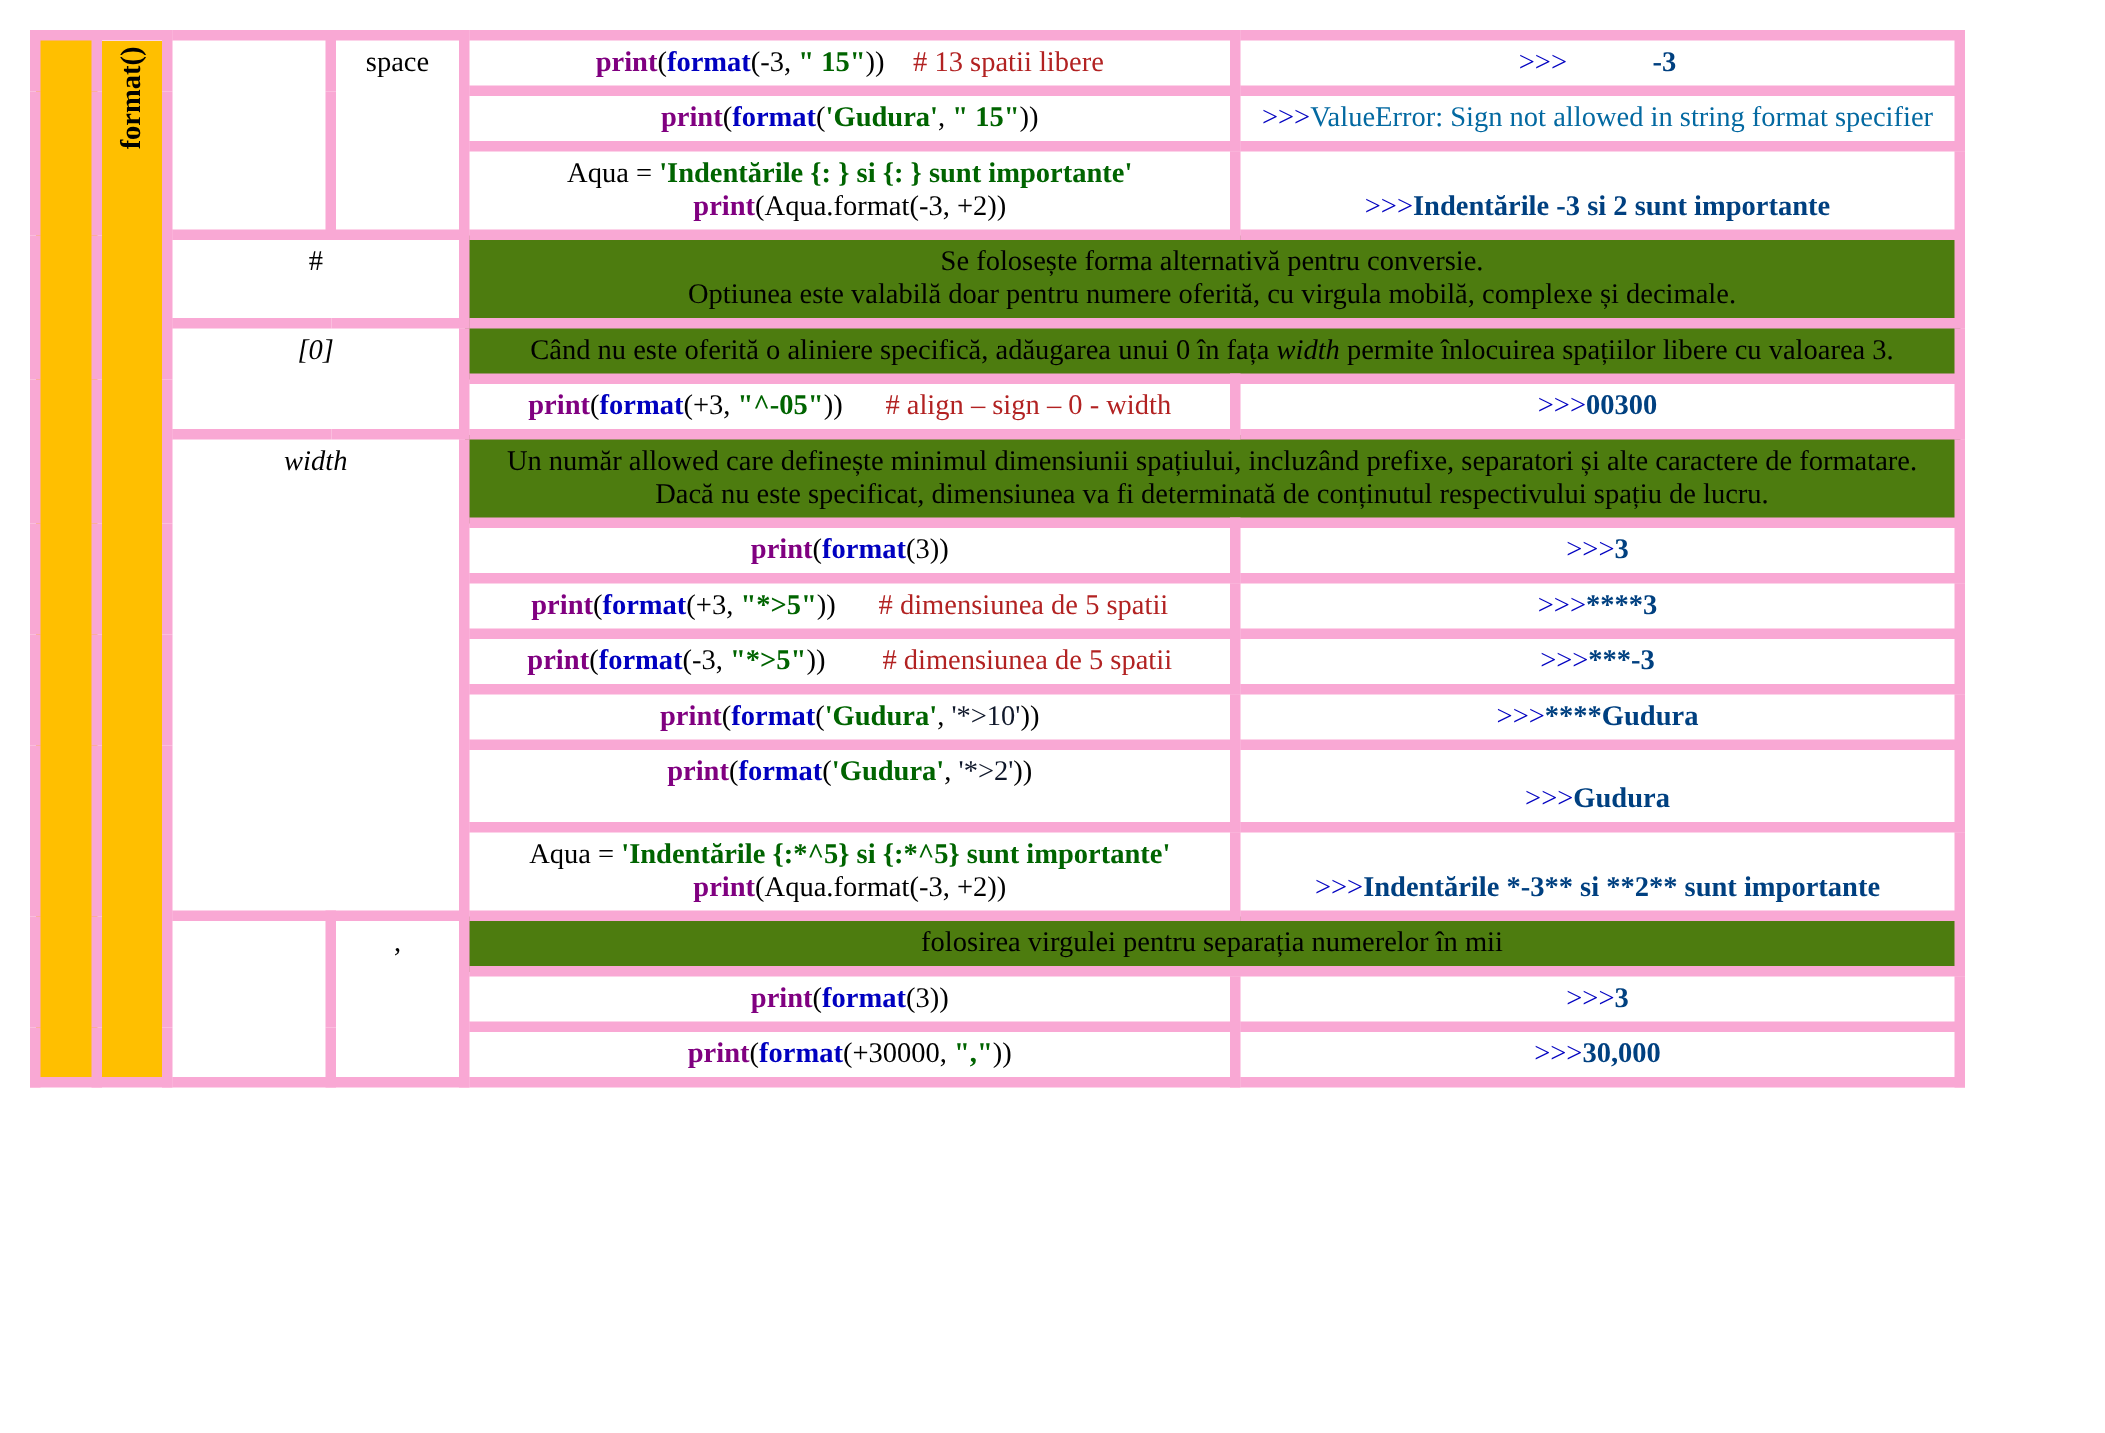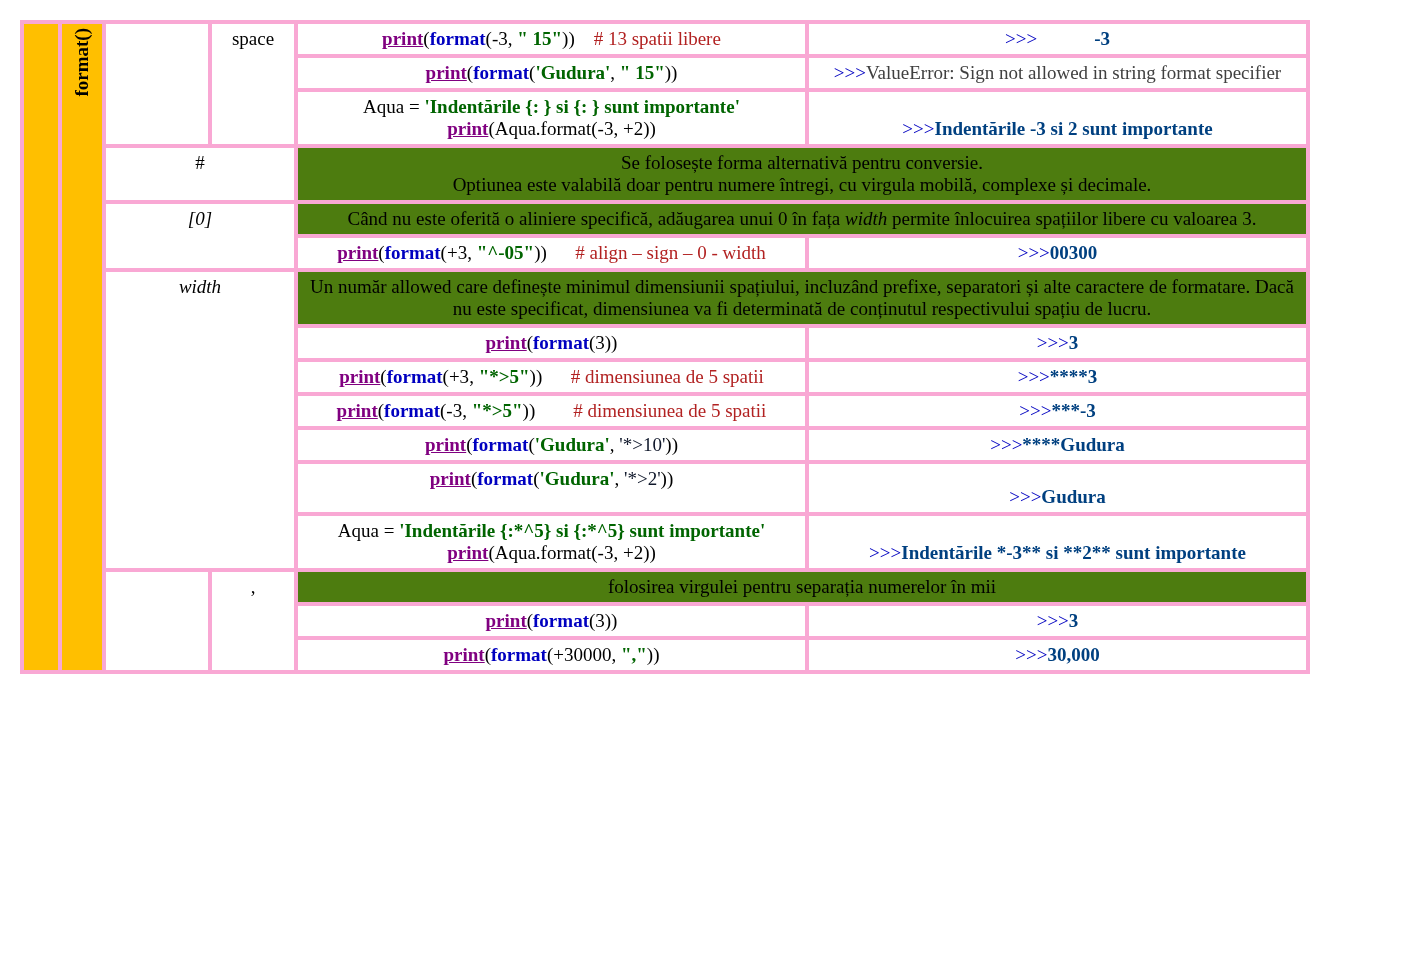--- a/index.html
+++ b/index.html
@@ -8,21 +8,21 @@
     font-family: "Liberation Serif", "Times New Roman", serif;
     font-size: 19px;
     background: #fff;
     color: #000;
   }
   table.main {
     border-collapse: collapse;
     width: 1290px;
   }
   table.main td {
-    border: 4px solid #f9a8d4;
+    border: 7px solid #f9a8d4;
     padding: 4px 6px;
     vertical-align: top;
     text-align: center;
   }
   td.side {
     background: #ffbf00;
     width: 22px;
   }
   td.funcname {
     background: #ffbf00;
@@ -49,28 +49,28 @@
     text-align: center;
     vertical-align: middle;
   }
   td.code {
     width: 495px;
   }
   td.output {
   }
   td.yellow { background: #4d7c0f; }
   td.desc-wide { }
-  .kw { color: #800080; font-weight: bold; text-decoration: underline; }
+  .kw { color: #800080; font-weight: bold; }
   .fn { color: #0000c0; font-weight: bold; }
   .str { color: #006400; font-weight: bold; }
   .strn { color: #0f172a; }
   .cmt { color: #b22222; }
   .prompt { color: #0000c0; }
   .out { color: #004080; font-weight: bold; }
-  .err { color: #404040; }
+  .err { color: #0369a1; }
   .ws { font-family: "Liberation Serif","Times New Roman",serif; }
 </style>
 </head>
 <body>
 
 <table class="main">
 
   <tbody>
       <tr>
     <td class="side" rowspan="16"></td>
@@ -103,21 +103,21 @@
     </td>
     <td class="output" style="vertical-align:bottom;">
       <span class="prompt">&gt;&gt;&gt;</span><span class="out">Indentările -3 si  2 sunt importante</span>
     </td>
   </tr>
 
   <tr>
     <td class="option" colspan="2">#</td>
     <td class="yellow desc-wide" colspan="2">
       <span>Se folosește forma alternativă pentru conversie.</span><br>
-      <span>Optiunea este valabilă doar pentru numere întregi, cu virgula mobilă, complexe și decimale.</span>
+      <span>Optiunea este valabilă doar pentru numere oferită, cu virgula mobilă, complexe și decimale.</span>
     </td>
   </tr>
 
   <tr>
     <td class="option italic" colspan="2" rowspan="2">[0]</td>
     <td class="yellow desc-wide" colspan="2">
       <span>Când nu este oferită o aliniere specifică, adăugarea unui 0 în fața </span><i>width</i><span> permite înlocuirea spațiilor libere cu valoarea 3.</span>
     </td>
   </tr>
 

